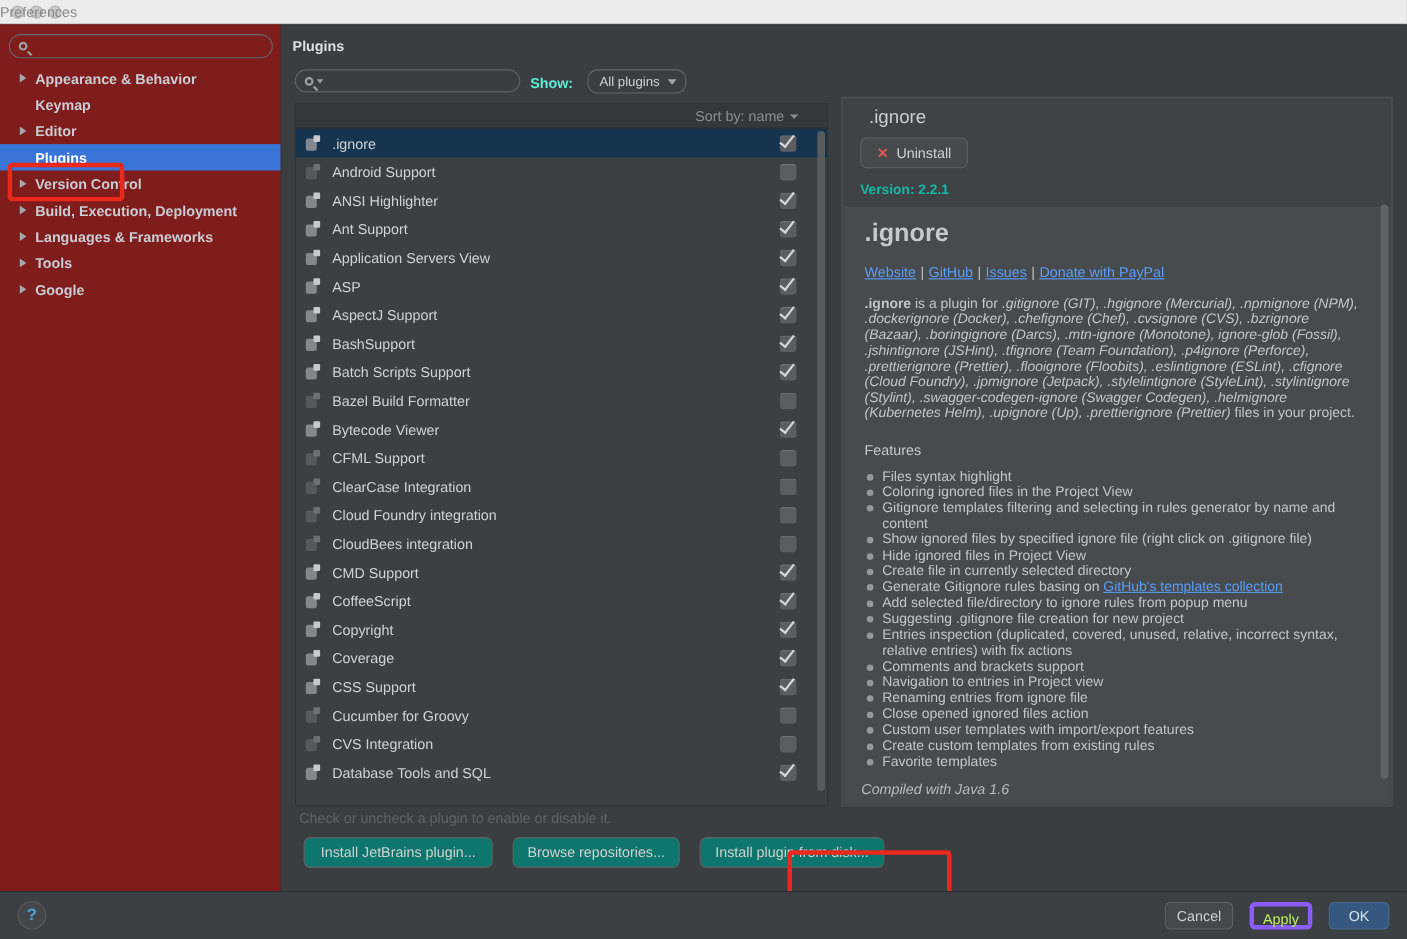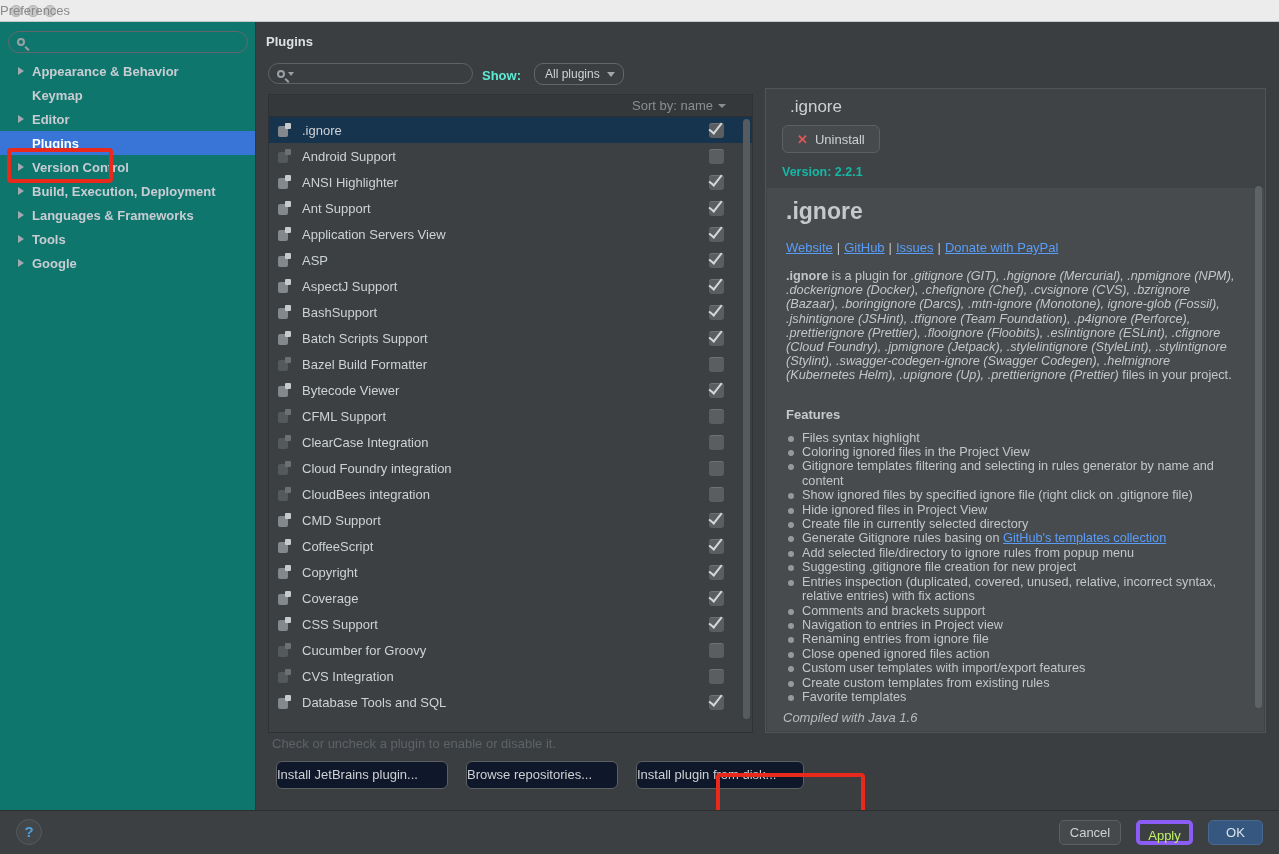--- a/index.html
+++ b/index.html
@@ -20,21 +20,21 @@
     position:absolute; left:0; right:0; top:3px; text-align:left;
     font-size:13px; color:#8a8a8a;
   }
   .tl-btn { position:absolute; top:5px; width:12px; height:12px; border-radius:50%;
     background:#c9c9c9; border:1px solid #b2b2b2; }
   .tl-close{ left:10px; } .tl-min{ left:27px; } .tl-max{ left:44px; }
 
   
   .sidebar {
     position:absolute; top:22px; left:0; width:256px; height:788px;
-    background:#0f766e; border-right:1px solid #33363c;
+    background:#7f1d1d; border-right:1px solid #33363c;
   }
   .side-search {
     position:absolute; top:9px; left:8px; width:240px; height:22px;
     border:1px solid #63676d; border-radius:11px; background:transparent;
     display:flex; align-items:center; padding-left:8px;
   }
   .mag { width:8px; height:8px; border:2px solid #9aa0a3; border-radius:50%; position:relative; flex:none;}
   .mag::after { content:""; position:absolute; width:2px; height:5px; background:#9aa0a3;
     transform:rotate(-45deg); left:7px; top:6px; }
   .side-search input { background:transparent; border:none; outline:none; color:#d0d3d5;
@@ -88,22 +88,22 @@
   .plug-icon.dim { opacity:0.35; }
   .pcheck { position:absolute; right:28px; width:15px; height:15px; background:#5a5e60;
     border-radius:3px; border-top:1px solid #6e7274; }
   .pcheck.checked::after { content:""; position:absolute; left:3px; top:-4px; width:5px; height:12px;
     border-right:2px solid #d4d7d9; border-bottom:2px solid #d4d7d9; transform:rotate(38deg); }
   .plist-scroll { position:absolute; right:2px; top:24px; width:7px; height:600px;
     background:#565b5e; border-radius:4px; }
 
   .hint { position:absolute; top:714px; left:16px; font-size:13px; color:#5e6367; }
 
-  .pbtn { position:absolute; top:739px; height:28px; background:#0f172a; border:1px solid #5c6062;
-    border-radius:6px; color:#ced1d3; font-size:13px; line-height:26px; }
+  .pbtn { position:absolute; top:739px; height:28px; background:#0f766e; border:1px solid #5c6062;
+    border-radius:6px; color:#ced1d3; font-size:13px; text-align:center; line-height:26px; }
   .pbtn1 { left:20px; width:172px; }
   .pbtn2 { left:210px; width:152px; }
   .pbtn3 { left:380px; width:168px; }
 
   
   .details { position:absolute; top:66px; left:509px; width:501px; height:645px;
     background:#3f4345; border:1px solid #505456; }
   .d-name { position:absolute; top:8px; left:24px; font-size:17px; color:#ccd0d2; }
   .d-uninstall { position:absolute; top:36px; left:16px; height:28px; padding:0 14px;
     background:#464a4c; border:1px solid #5c6062; border-radius:6px; display:flex; align-items:center;
@@ -112,21 +112,21 @@
   .d-version { position:absolute; top:76px; left:16px; font-size:12.5px; font-weight:bold; color:#14b8a6; }
   .d-desc { position:absolute; top:99px; left:1px; right:1px; bottom:1px; background:#474b4d;
     padding:10px 30px 0 19px; overflow:hidden; }
   .d-heading { font-size:23px; font-weight:bold; color:#c5c9cb; }
   .d-links { margin-top:15px; font-size:13px; }
   .d-links a { color:#5a9df8; text-decoration:underline; }
   .d-links .sep { color:#c0c3c5; margin:0 4px; }
   .d-para { margin-top:14px; font-size:12.7px; line-height:14.2px; color:#c3c6c8; width:455px; }
   .d-para .lead { font-weight:bold; }
   .d-para .mid, .d-para .post0 { font-style:italic; }
-  .d-feat-title { margin-top:24px; font-size:13px; font-weight:bold; color:#c5c9cb; }
+  .d-feat-title { margin-top:19px; font-size:13px; font-weight:normal; color:#c5c9cb; }
   .d-feats { margin-top:9px; list-style:none; }
   .d-feats li { font-size:12.7px; line-height:14.4px; color:#c3c6c8; padding-left:16px; position:relative; width:460px;}
   .d-feats li::before { content:""; position:absolute; left:2px; top:5px; width:6px; height:6px;
     border-radius:50%; background:#95999c; }
   .d-feats a { color:#5a9df8; text-decoration:underline; }
   .d-compiled { position:absolute; bottom:6px; left:16px; font-size:13px; font-style:italic; color:#b9bcbe; }
   .d-scroll { position:absolute; right:3px; top:97px; width:7px; height:522px;
     background:#5e6365; border-radius:4px; }
 
   

